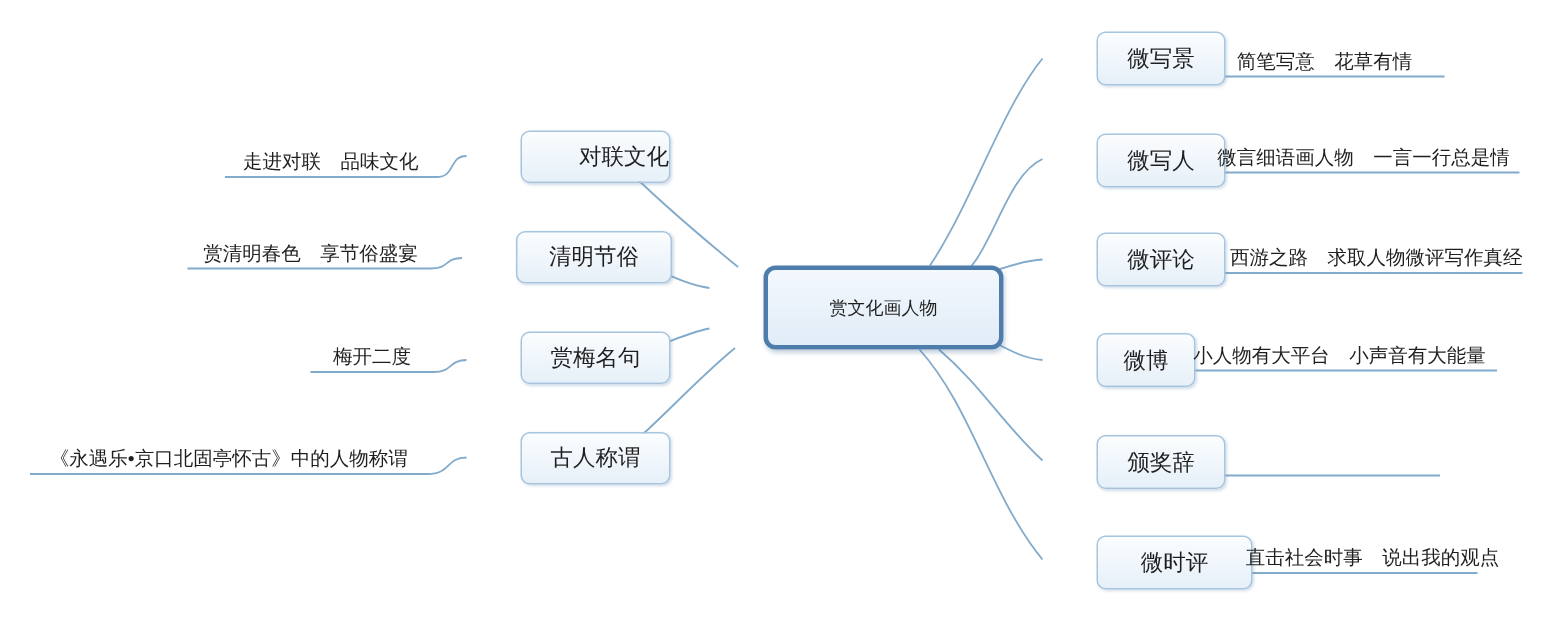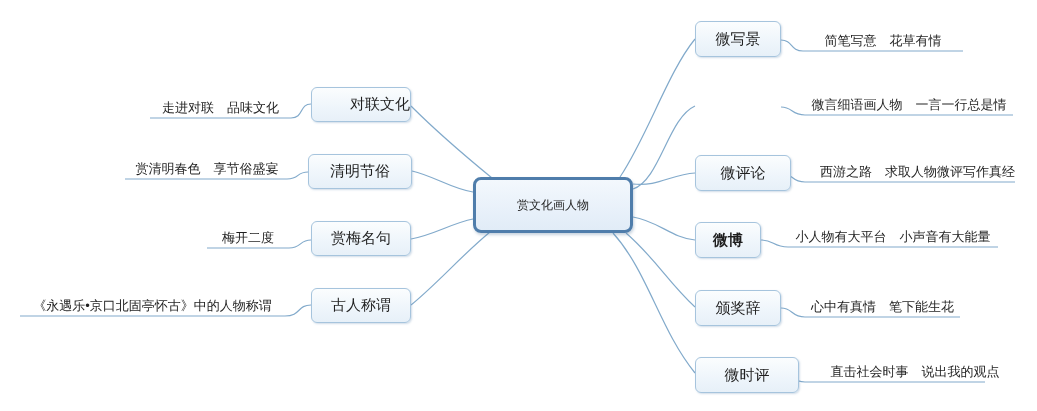--- a/index.html
+++ b/index.html
@@ -19,20 +19,21 @@
     box-sizing:border-box;
     display:flex;align-items:center;justify-content:center;
     border:1px solid #a6c4dd;
     border-radius:6px;
     background:linear-gradient(180deg,#fbfdfe 0%,#eef5fb 60%,#e7f0f8 100%);
     box-shadow:1px 1px 2px rgba(120,155,190,0.35);
     font-size:15px;
     color:#1f1f1f;
     white-space:nowrap;
     cursor:default;
+    margin-left:36px;
   }
   .topic.central{
     border:3px solid #4f7dab;
     border-radius:8px;
     background:linear-gradient(180deg,#f3f8fd 0%,#e9f1fa 55%,#e1ecf7 100%);
     box-shadow:1px 2px 3px rgba(70,110,150,0.30);
     font-size:12px;
   }
   .note{
     position:absolute;
@@ -48,22 +49,22 @@
 
   
   #n-l0{left:311px;top:87px;width:100px;height:35px;justify-content:flex-end;}
   #n-l1{left:308px;top:154px;width:104px;height:35px;}
   #n-l2{left:311px;top:221px;width:100px;height:35px;}
   #n-l3{left:311px;top:288px;width:100px;height:35px;}
 
   
   #n-r0{left:695px;top:21px;width:86px;height:36px;}
   #n-r1{left:695px;top:89px;width:86px;height:36px;}
-  #n-r2{left:695px;top:155px;width:96px;height:36px;text-align:right;}
-  #n-r3{left:695px;top:222px;width:66px;height:36px;font-weight:bold;}
+  #n-r2{left:695px;top:155px;width:86px;height:36px;text-align:right;}
+  #n-r3{left:695px;top:222px;width:66px;height:36px;}
   #n-r4{left:695px;top:290px;width:86px;height:36px;}
   #n-r5{left:695px;top:357px;width:104px;height:36px;}
 
   
   #c-l0{left:150px;top:100px;width:141px;}
   #c-l1{left:125px;top:161px;width:164px;}
   #c-l2{left:207px;top:230px;width:82px;}
   #c-l3{left:20px; top:298px;width:265px;}
   #c-r0{left:803px;top:33px; width:160px;}
   #c-r1{left:805px;top:97px; width:208px;}
@@ -116,20 +117,23 @@
   <div id="n-l2" class="topic">
     <span>赏梅名句</span>
   </div>
   <div id="n-l3" class="topic">
     <span>古人称谓</span>
   </div>
 
   <div id="n-r0" class="topic">
     <span>微写景</span>
   </div>
+  <div id="n-r1" class="topic">
+    <span>微写人</span>
+  </div>
   <div id="n-r2" class="topic">
     <span>微评论</span>
   </div>
   <div id="n-r3" class="topic">
     <span>微博</span>
   </div>
   <div id="n-r4" class="topic">
     <span>颁奖辞</span>
   </div>
   <div id="n-r5" class="topic">
@@ -137,16 +141,15 @@
   </div>
 
   <div id="c-l0" class="note">走进对联　品味文化</div>
   <div id="c-l1" class="note">赏清明春色　享节俗盛宴</div>
   <div id="c-l2" class="note">梅开二度</div>
   <div id="c-l3" class="note">《永遇乐•京口北固亭怀古》中的人物称谓</div>
   <div id="c-r0" class="note">简笔写意　花草有情</div>
   <div id="c-r1" class="note">微言细语画人物　一言一行总是情</div>
   <div id="c-r2" class="note">西游之路　求取人物微评写作真经</div>
   <div id="c-r3" class="note">小人物有大平台　小声音有大能量</div>
-  <div id="c-r4" class="note">心中有真情　笔下能生花</div>
   <div id="c-r5" class="note">直击社会时事　说出我的观点</div>
 
 </div>
 
 </body></html>

